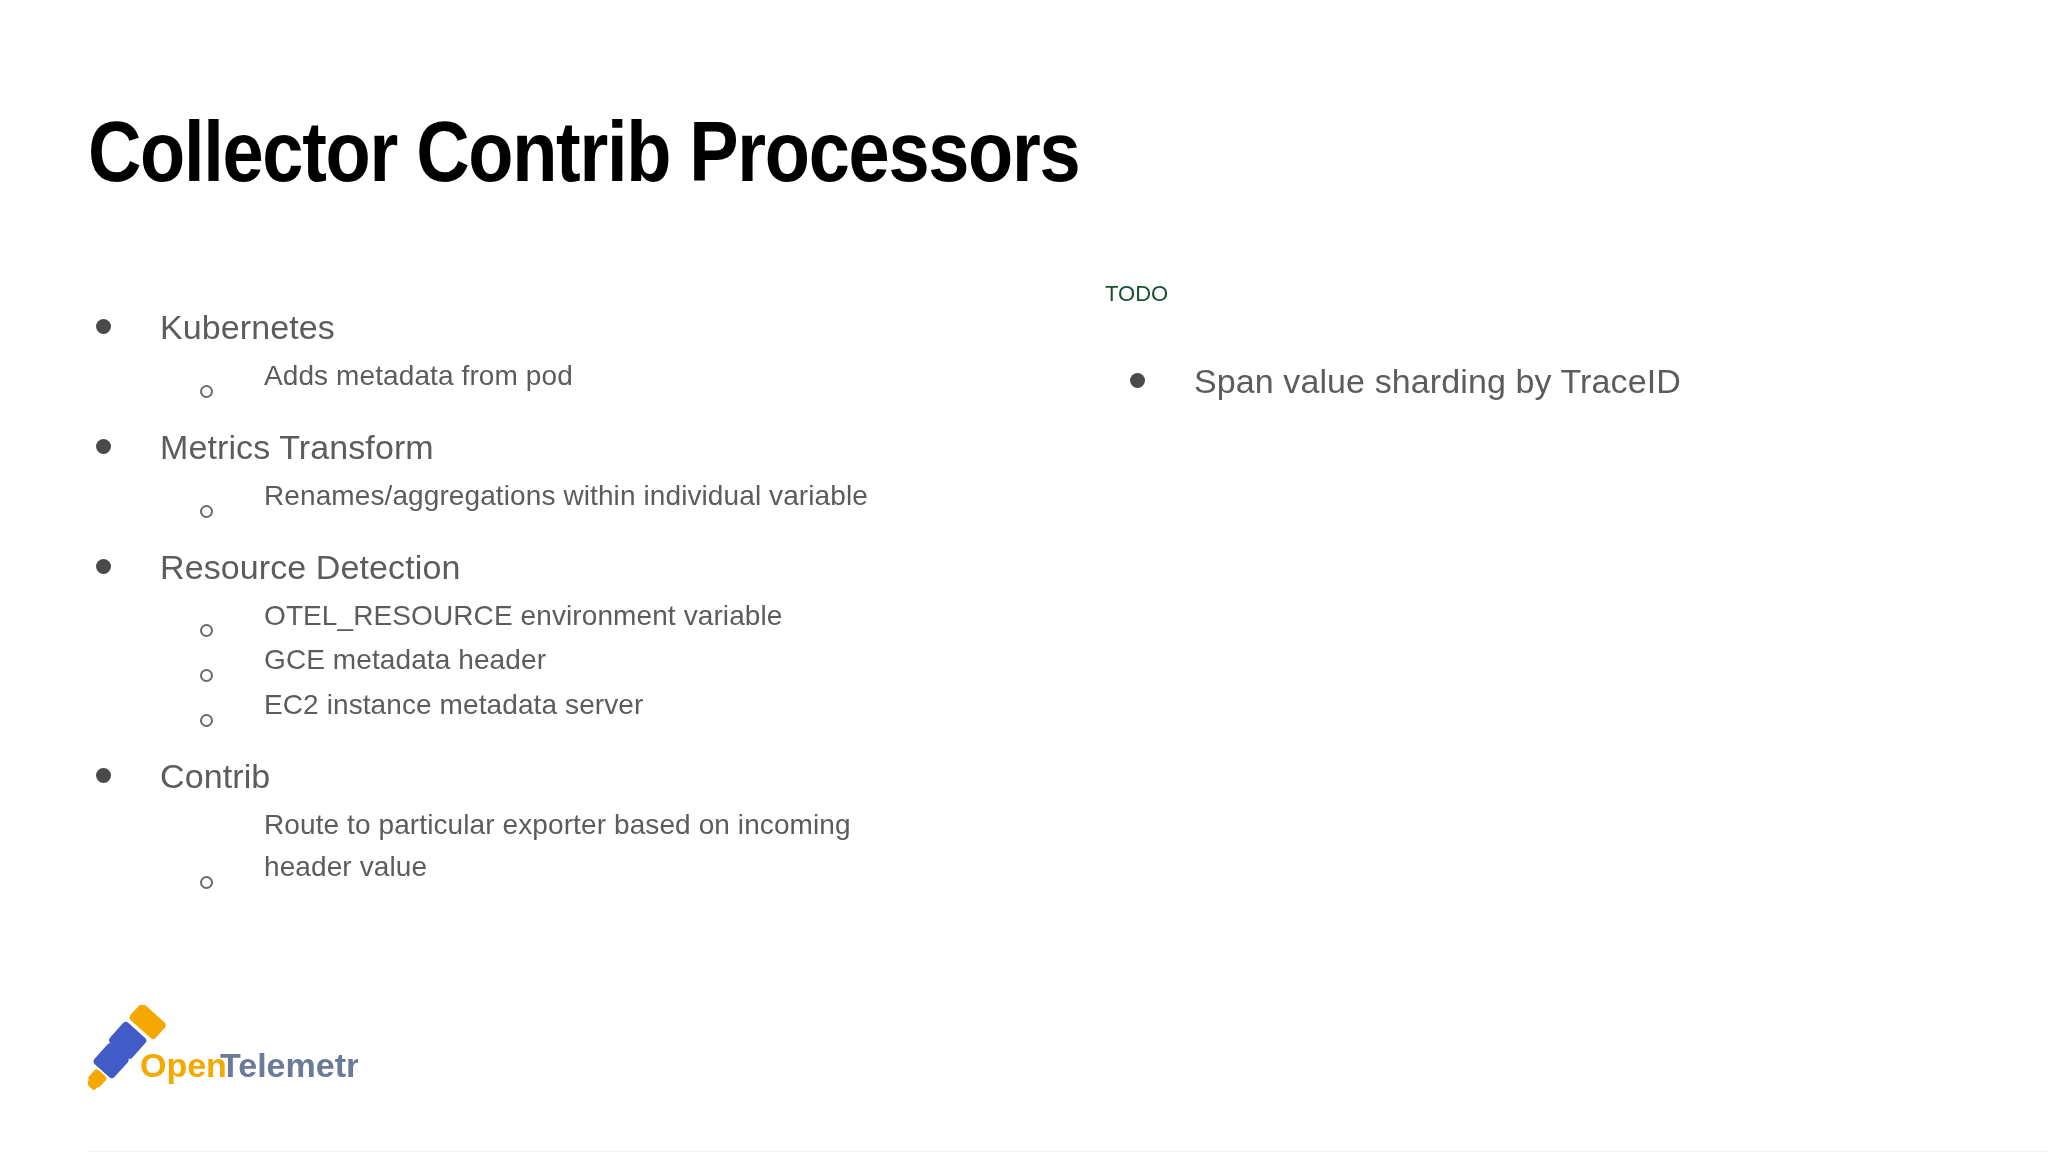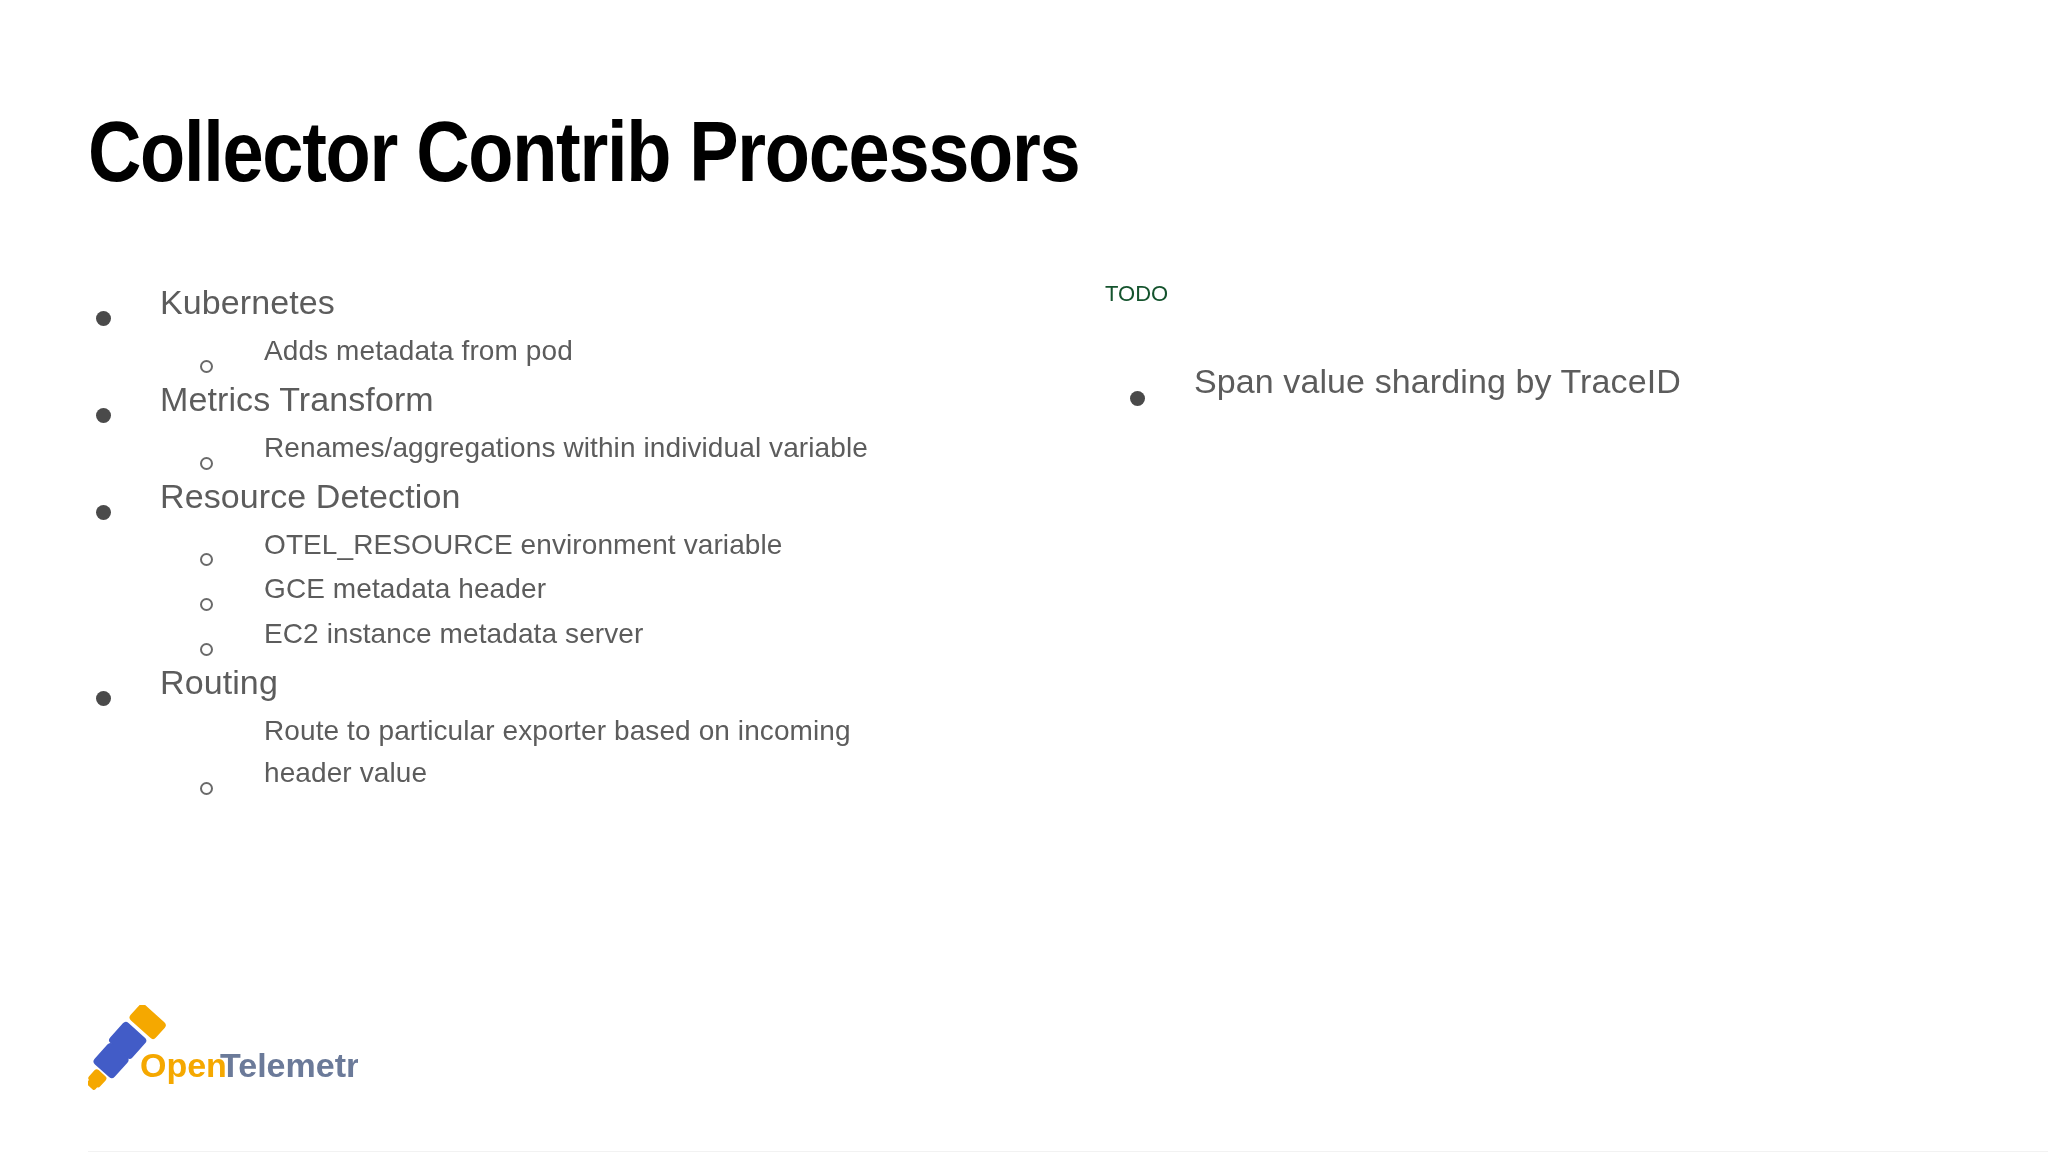--- a/index.html
+++ b/index.html
@@ -49,22 +49,23 @@
   .col-right {
     position: absolute;
     left: 1090px;
     top: 278px;
     width: 830px;
   }
 
   
   .l1 {
     display: flex;
-    align-items: flex-end;
+    align-items: flex-start;
     margin-bottom: 4px;
+    margin-top: 25px;
   }
   .l1 .marker {
     flex: 0 0 auto;
     width: 64px;
     display: flex;
     justify-content: flex-start;
     padding-top: 16px;
   }
   .dot-filled {
     width: 15px;
@@ -206,21 +207,21 @@
       <span class="marker">
           <span class="dot-hollow"></span>
         </span>
       <span class="text">EC2 instance metadata server</span>
     </div>
 
     <div class="l1">
       <span class="marker">
           <span class="dot-filled"></span>
         </span>
-      <span class="text">Routing</span>
+      <span class="text">Contrib</span>
     </div>
     <div class="l2">
       <span class="marker">
           <span class="dot-hollow"></span>
         </span>
       <span class="text">Route to particular exporter based on incoming header value</span>
     </div>
 
   </div>
 

